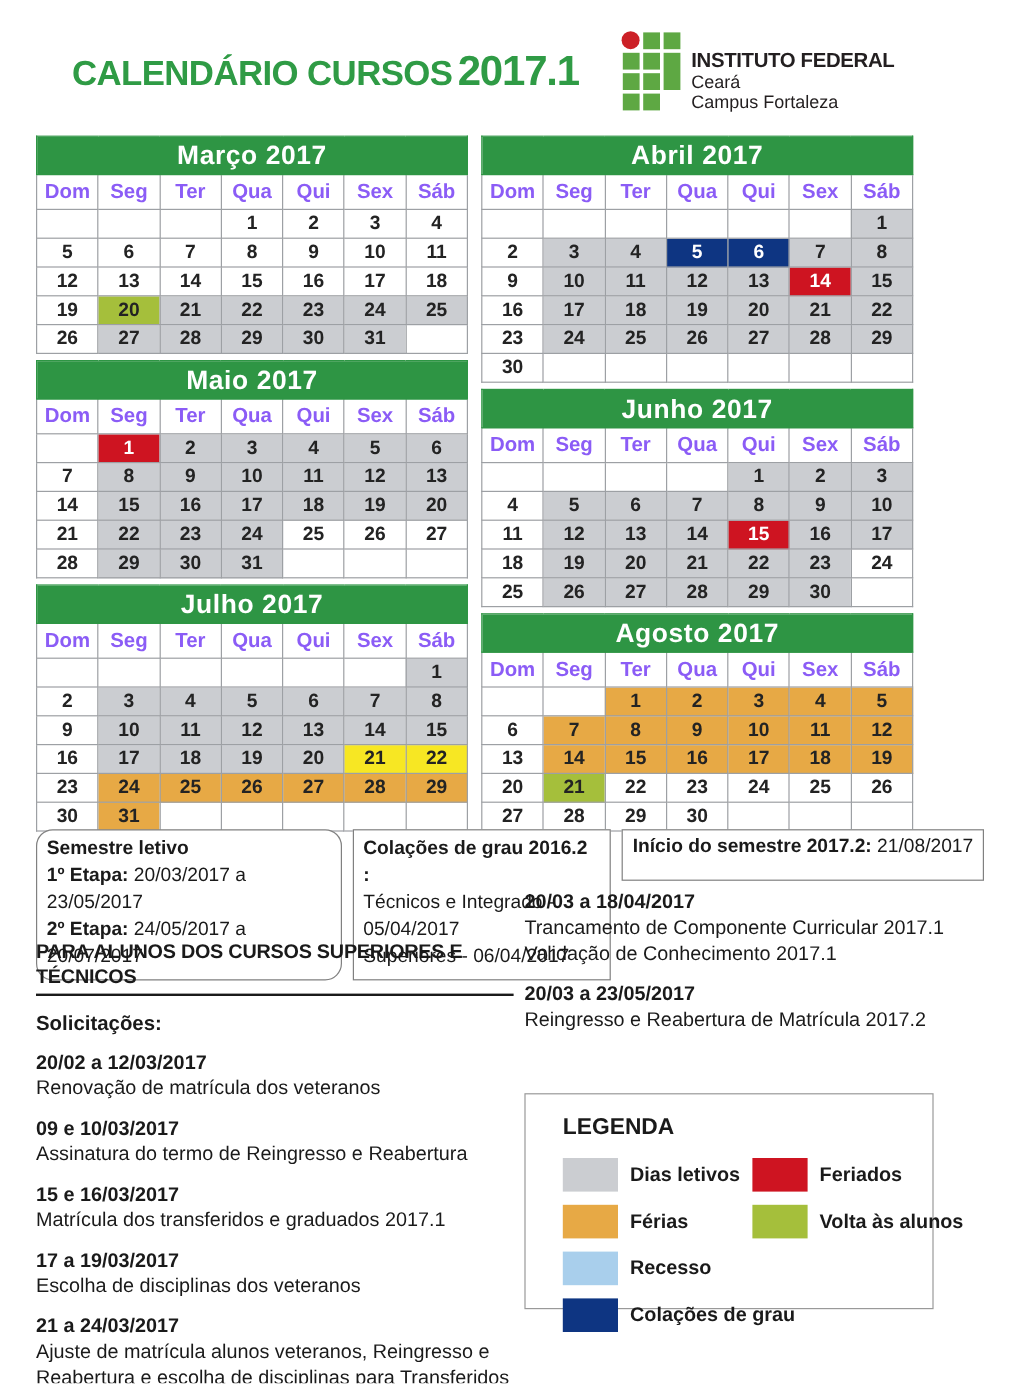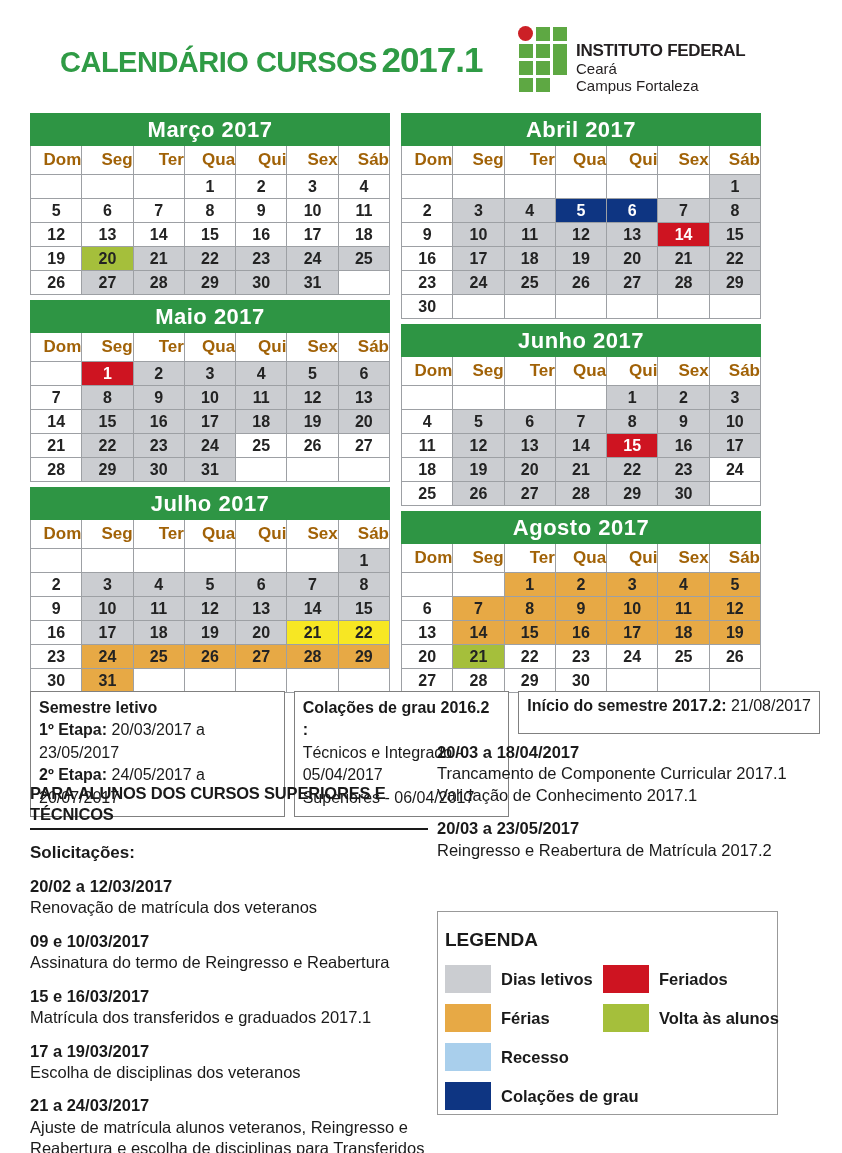--- a/index.html
+++ b/index.html
@@ -19,51 +19,51 @@
   .logo-text .l1{font-size:17px;font-weight:bold;color:#231f20;letter-spacing:-0.3px;}
   .logo-text .l2,.logo-text .l3{font-size:15px;color:#231f20;margin-top:2px;}
 
   
   .cal-grid{position:absolute;left:30px;top:113px;width:788px;display:flex;gap:11px;}
   .cal-col{width:360px;}
   .month-table{width:100%;border-collapse:collapse;table-layout:fixed;margin-bottom:5px;}
   .month-table th,.month-table td{border:1px solid #9da0a4;padding:0;}
   .month-title{background:var(--green-header);border:1px solid var(--green-header) !important;
                color:#fff;font-size:22px;font-weight:bold;height:31px;text-align:center;letter-spacing:0.5px;}
-  .dayname{height:28px;font-size:17px;font-weight:bold;background:#fff;color:#a16207;text-align:right;}
+  .dayname{height:28px;font-size:17px;font-weight:bold;background:#fff;color:#8b5cf6;text-align:center;}
   .daycell{height:23px;text-align:center;font-size:16px;font-weight:bold;color:#232323;background:#fff;}
   .c-letivo{background:var(--letivo);}
   .c-ferias{background:var(--ferias);}
   .c-feriado{background:var(--feriado);color:#fff;}
   .c-volta{background:var(--volta);}
   .c-prova{background:var(--prova);}
   .c-colacao{background:var(--colacao);color:#fff;}
 
   
   .info-row{position:absolute;left:30px;top:691px;width:790px;display:flex;gap:9px;align-items:flex-start;}
   .ibox{border:1px solid #808080;background:#fff;font-size:16px;line-height:1.4;padding:5px 10px 7px 8px;}
   .ibox b{font-weight:bold;}
-  #box-semestre{width:240px;}
+  #box-semestre{width:240px;border-radius:14px;}
   #box-colacoes{width:200px;}
   #box-inicio{padding:3px 8px 16px 8px;white-space:nowrap;}
 
   
   .notes-left{position:absolute;left:30px;top:783px;width:398px;font-size:16px;line-height:1.3;}
   .notes-head{font-weight:bold;font-size:16.5px;letter-spacing:-0.2px;border-bottom:2px solid #1a1a1a;
               padding-bottom:2px;width:fit-content;}
   .notes-sub{font-weight:bold;margin-top:12px;font-size:17px;}
   .note-item{margin-top:12px;}
   .note-date{font-weight:bold;font-size:16.5px;}
   .note-desc{font-size:16.5px;white-space:pre-line;}
   .notes-right{position:absolute;left:437px;top:742px;width:385px;font-size:16px;line-height:1.3;}
   .notes-right .note-item:first-child{margin-top:0;}
 
   
-  .legend{position:absolute;left:437px;top:911px;width:341px;height:204px;border:1px solid #999;
-          background:#fff;padding:17px 0 0 7px;box-sizing:border-box;}
+  .legend{position:absolute;left:437px;top:911px;width:341px;height:180px;border:1px solid #999;
+          background:#fff;padding:17px 0 0 31px;box-sizing:border-box;}
   .legend-title{font-weight:bold;font-size:19px;margin-bottom:14px;}
   .legend-cols{display:grid;grid-template-columns:158px 160px;}
   .legend-item{display:flex;align-items:center;margin-bottom:11px;}
   .swatch{width:46px;height:28px;flex:none;margin-right:10px;}
   .legend-label{font-weight:bold;font-size:16.5px;white-space:nowrap;}
 </style>
 </head>
 <body>
 
 <div class="page">

